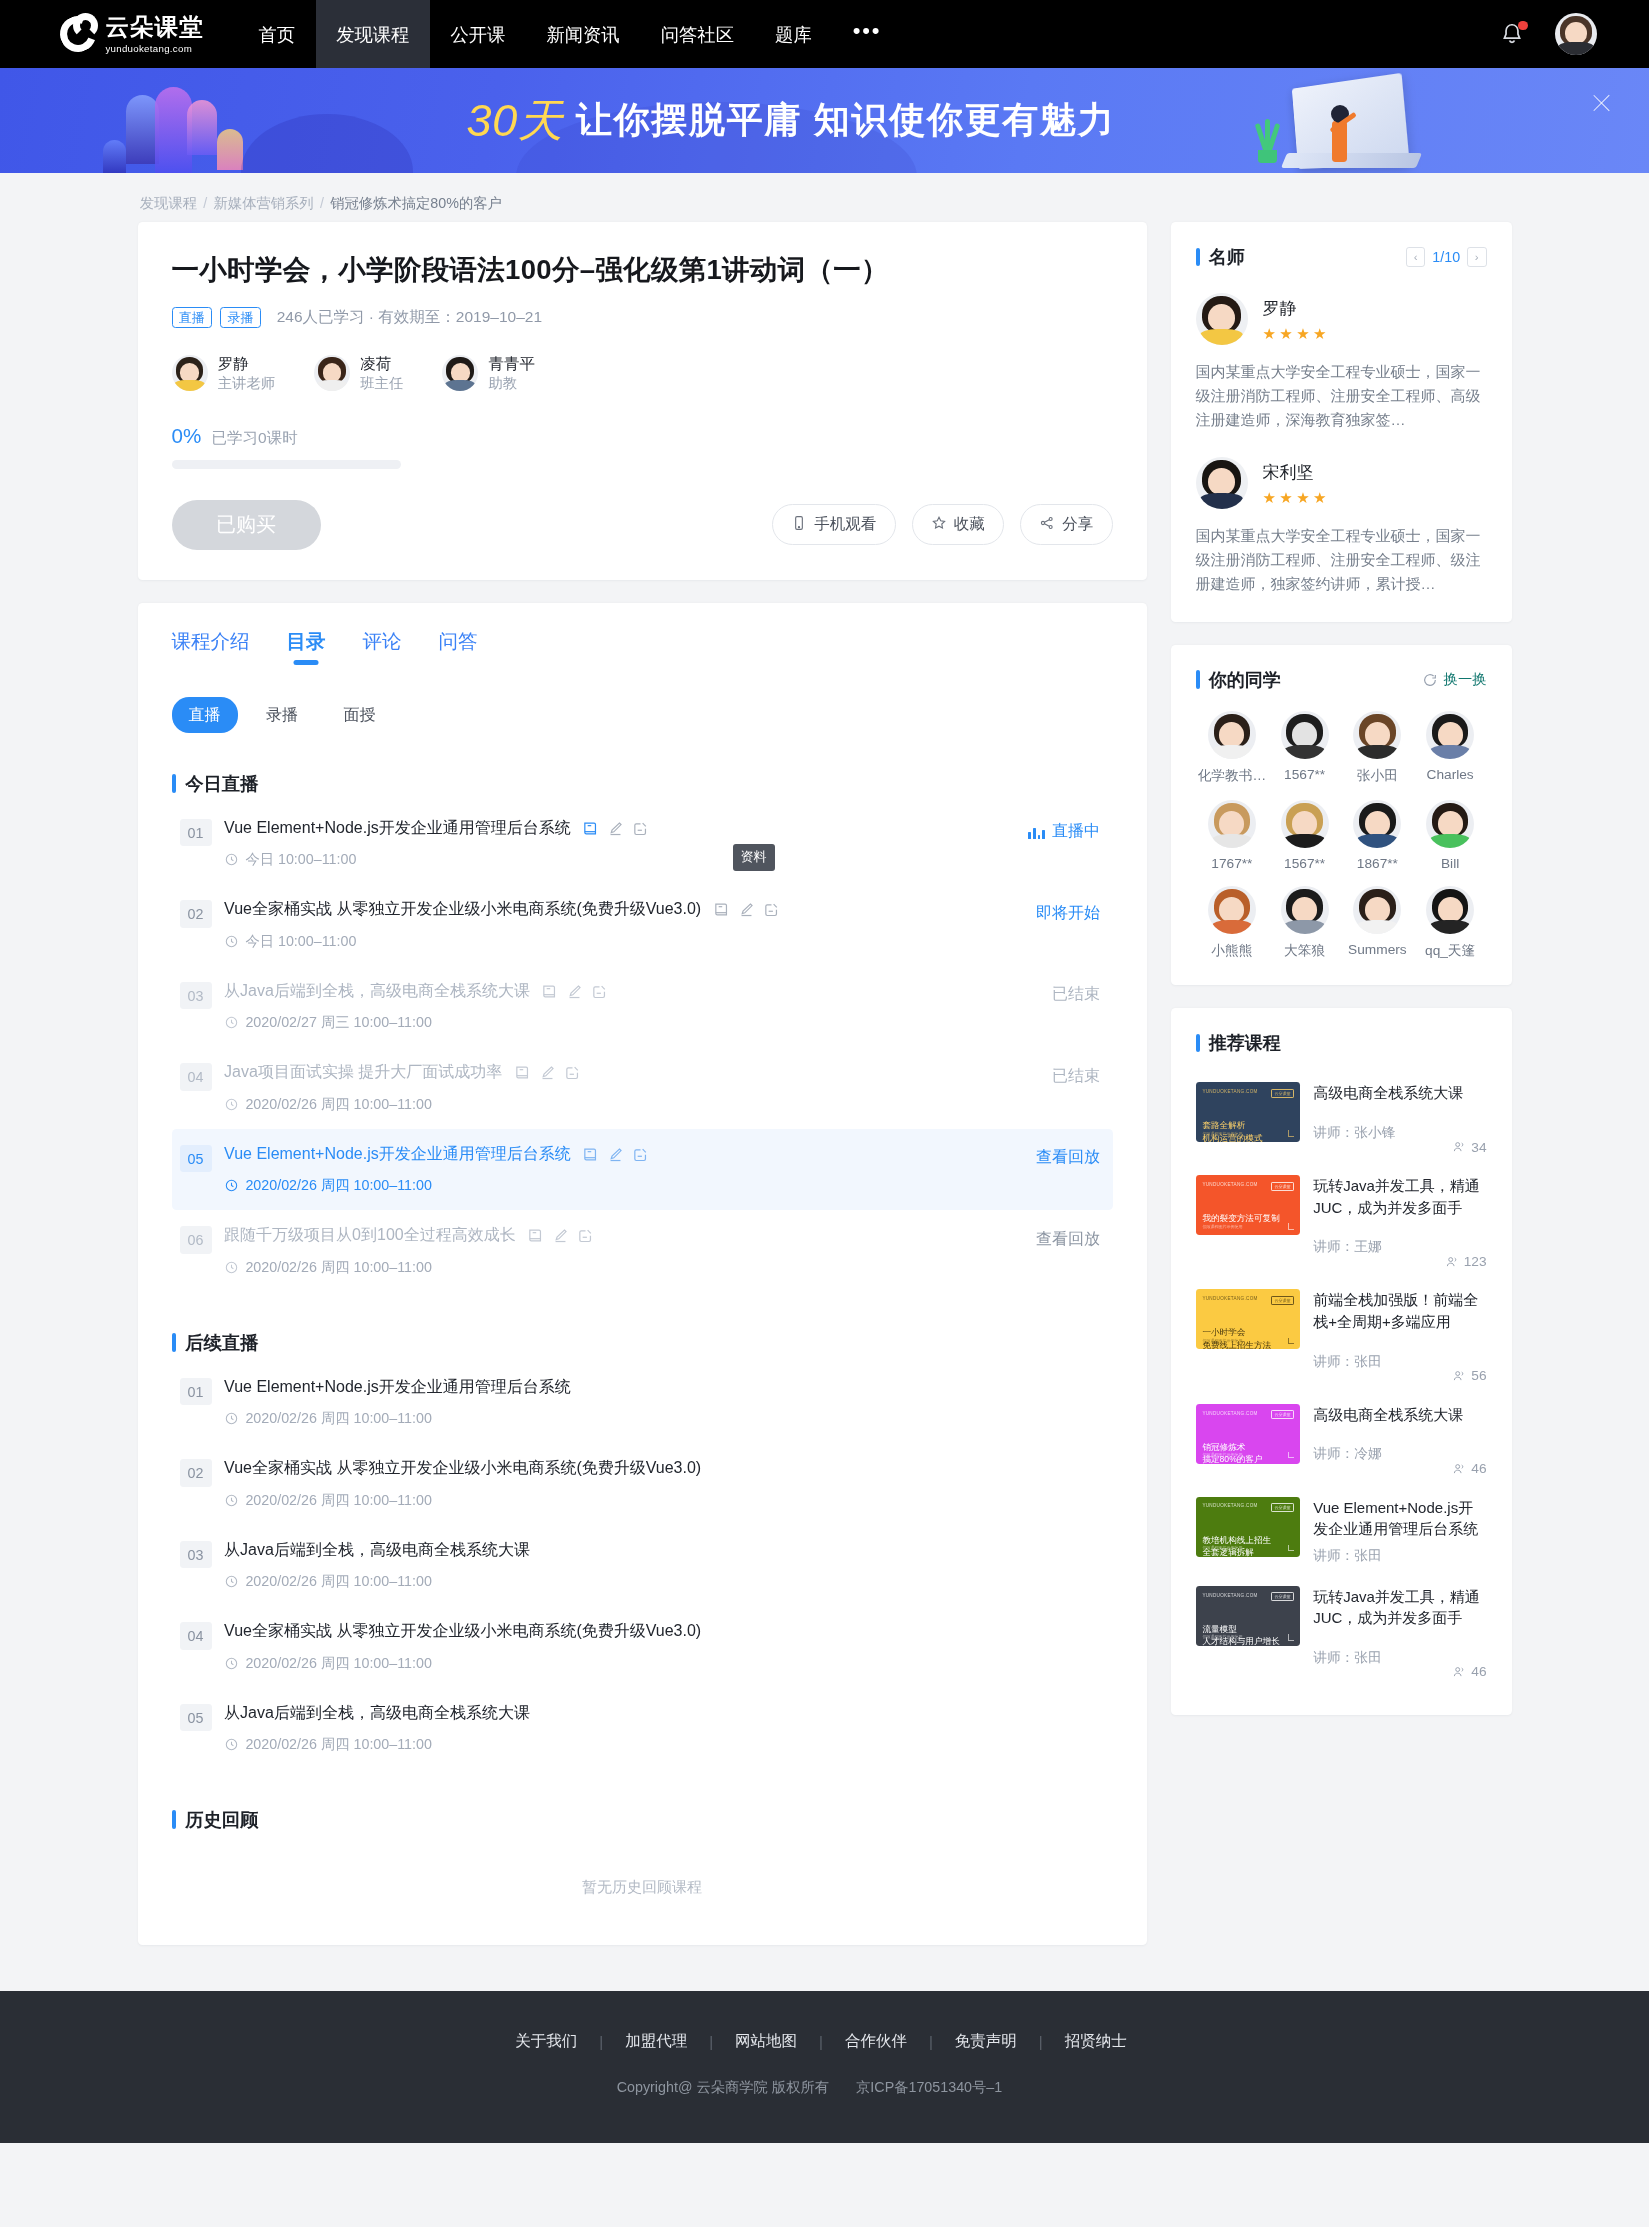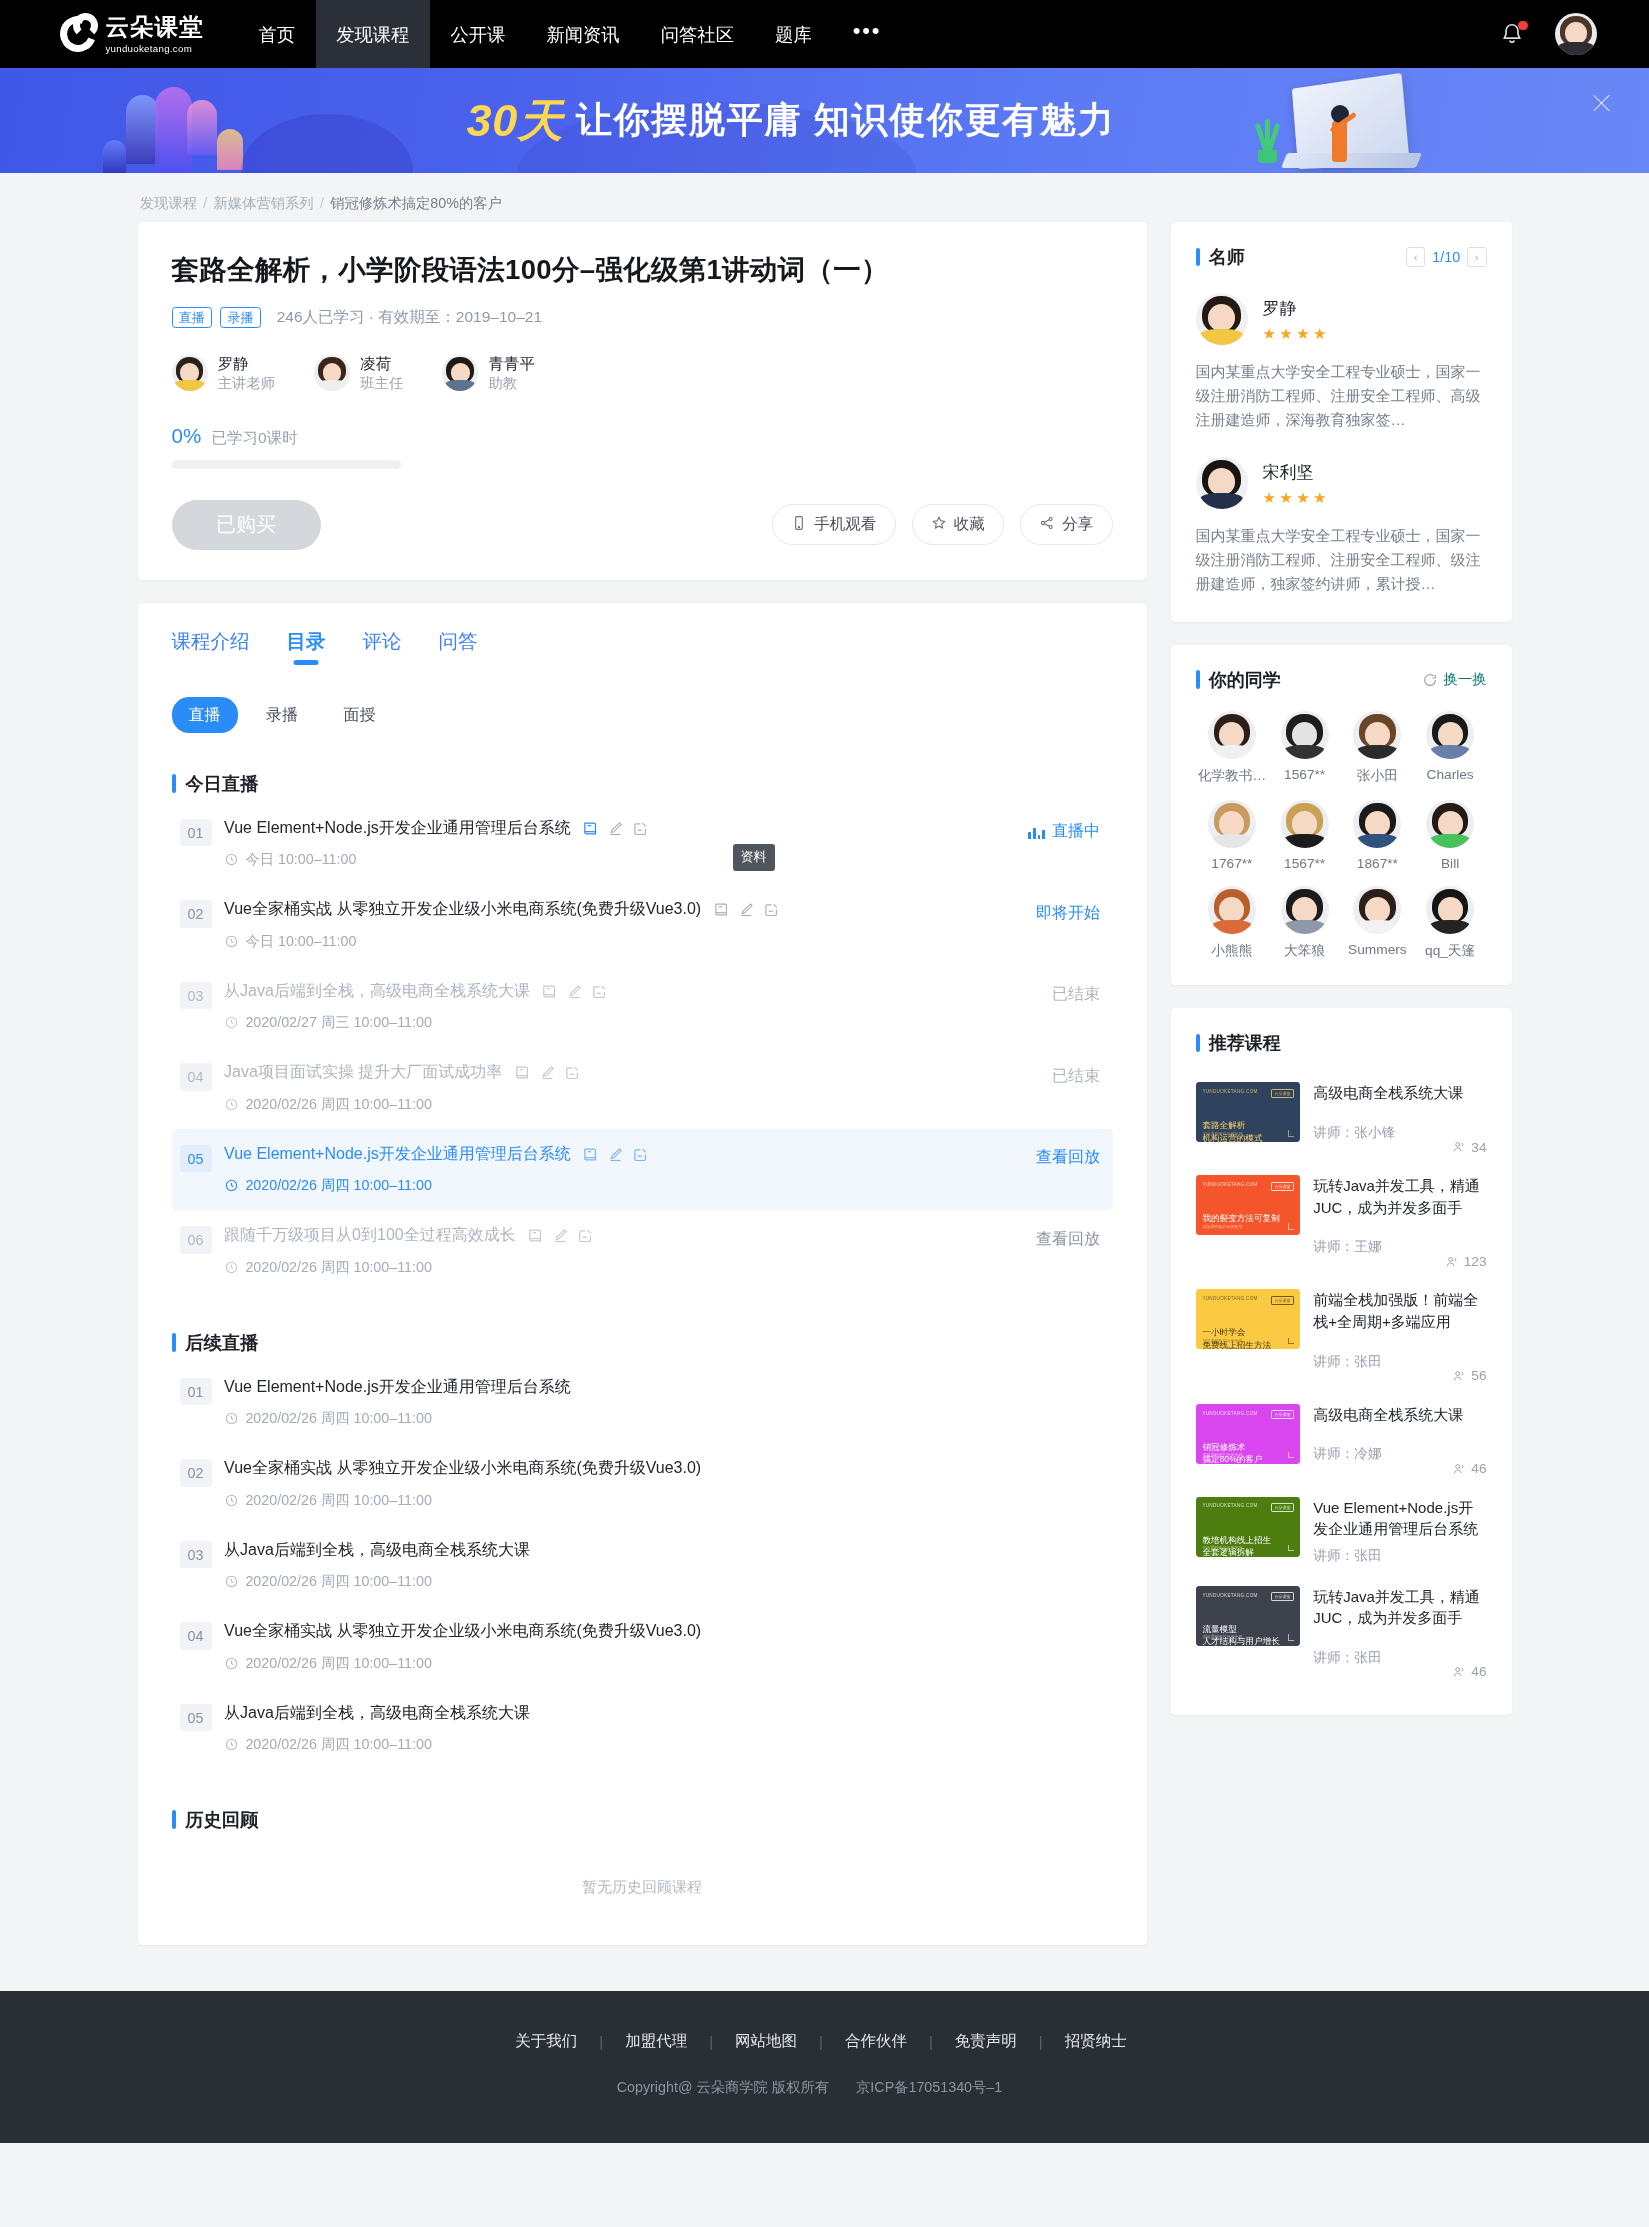--- a/index.html
+++ b/index.html
@@ -118,21 +118,21 @@
   .blob1 { left: 241px; top: 46px; width: 172px; height: 115px; }
   .blob2 { left: 516px; top: 34px; width: 401px; height: 149px; background: rgba(40,40,170,0.12); }
   .banner-text {
     position: relative; z-index: 3;
     display: flex; align-items: center; gap: 12.6px;
     transform: translateX(-34px);
   }
   .banner-30 {
     color: #ffd851;
     font-size: 45px;
-    font-weight: bold;
+    font-weight: normal;
     letter-spacing: 0.6px;
     font-style: italic;
   }
   .banner-main {
     color: #ffffff;
     font-size: 36px;
     font-weight: bold;
     letter-spacing: 1.7px;
   }
   .banner-art {
@@ -541,21 +541,21 @@
     <span class="crumb">新媒体营销系列</span>
     <span class="sep">/</span>
     <span class="crumb last">销冠修炼术搞定80%的客户</span>
   </div>
 
   <div class="columns">
 
     <div class="col-main">
 
       <div class="card course-card">
-        <div class="course-title">套路全解析，小学阶段语法100分–强化级第1讲动词（一）</div>
+        <div class="course-title">一小时学会，小学阶段语法100分–强化级第1讲动词（一）</div>
 
         <div class="meta-row">
           <span class="tag">直播</span>
           <span class="tag">录播</span>
           <span class="meta-text">246人已学习 · 有效期至：2019–10–21</span>
         </div>
 
         <div class="teachers">
           <div class="teacher">
             <div class="t-av">

